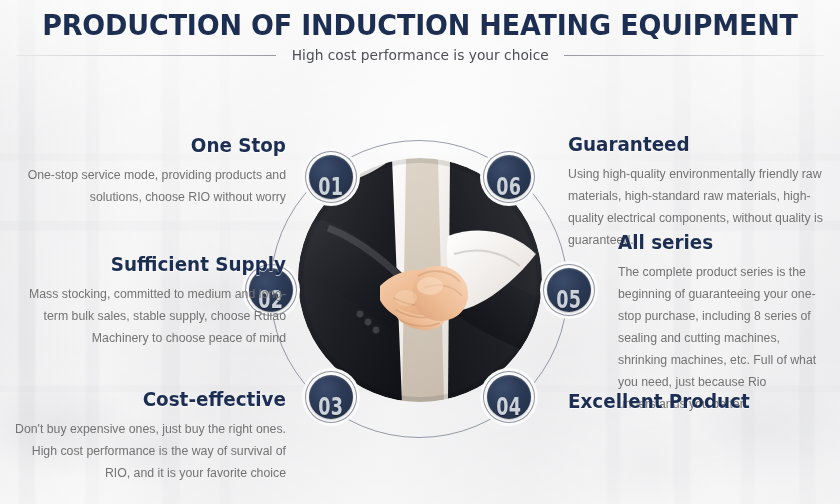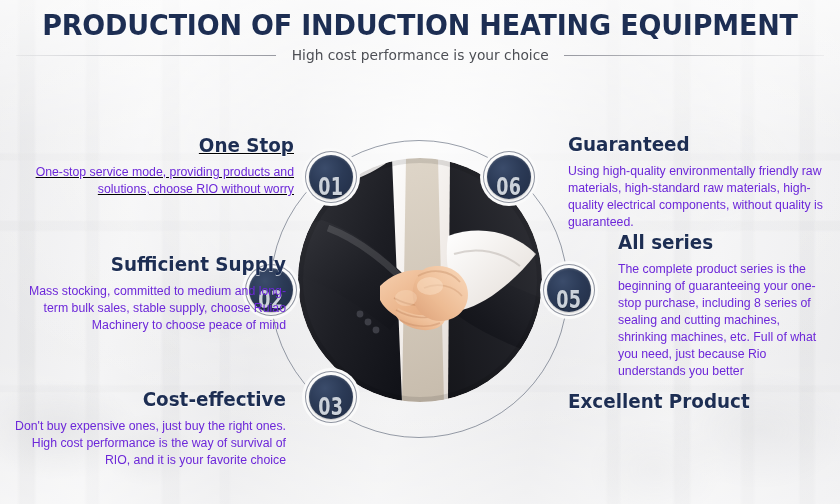--- a/index.html
+++ b/index.html
@@ -204,30 +204,30 @@
     font-weight: bold;
     color: #1d2e53;
     transform: scaleX(.94);
     text-shadow: 0 1px 0 rgba(255,255,255,.65);
   }
 
   .block p {
     margin: 0;
     font-family: "Liberation Sans", sans-serif;
     font-size: 12.3px;
-    line-height: 17px;
-    color: #6d28d9;
+    line-height: 22px;
+    color: #737373;
   }
 
   .block.left   { text-align: right; }
   .block.left h3  { transform-origin: right center; }
   .block.right  { text-align: left; }
   .block.right h3 { transform-origin: left center; }
 
-  .b-onestop    { left: 26px;  top: 134px; width: 268px; text-decoration: underline; }
+  .b-onestop    { left: 18px;  top: 134px; width: 268px; }
   .b-supply     { left: 10px;  top: 253px; width: 276px; }
   .b-cost       { left: 10px;  top: 388px; width: 276px; }
 
   .b-guaranteed { left: 568px; top: 133px; width: 264px; }
   .b-allseries  { left: 618px; top: 231px; width: 214px; }
   .b-excellent  { left: 568px; top: 390px; width: 268px; }
 </style>
 </head>
 <body>
 
@@ -355,20 +355,27 @@
     </div>
 
     <div class="node n3">
       <div class="node-ring">
         <div class="node-disc">
           <span class="node-num">03</span>
         </div>
       </div>
     </div>
 
+    <div class="node n4">
+      <div class="node-ring">
+        <div class="node-disc">
+          <span class="node-num">04</span>
+        </div>
+      </div>
+    </div>
 
     <div class="node n5">
       <div class="node-ring">
         <div class="node-disc">
           <span class="node-num">05</span>
         </div>
       </div>
     </div>
 
     <div class="node n6">

